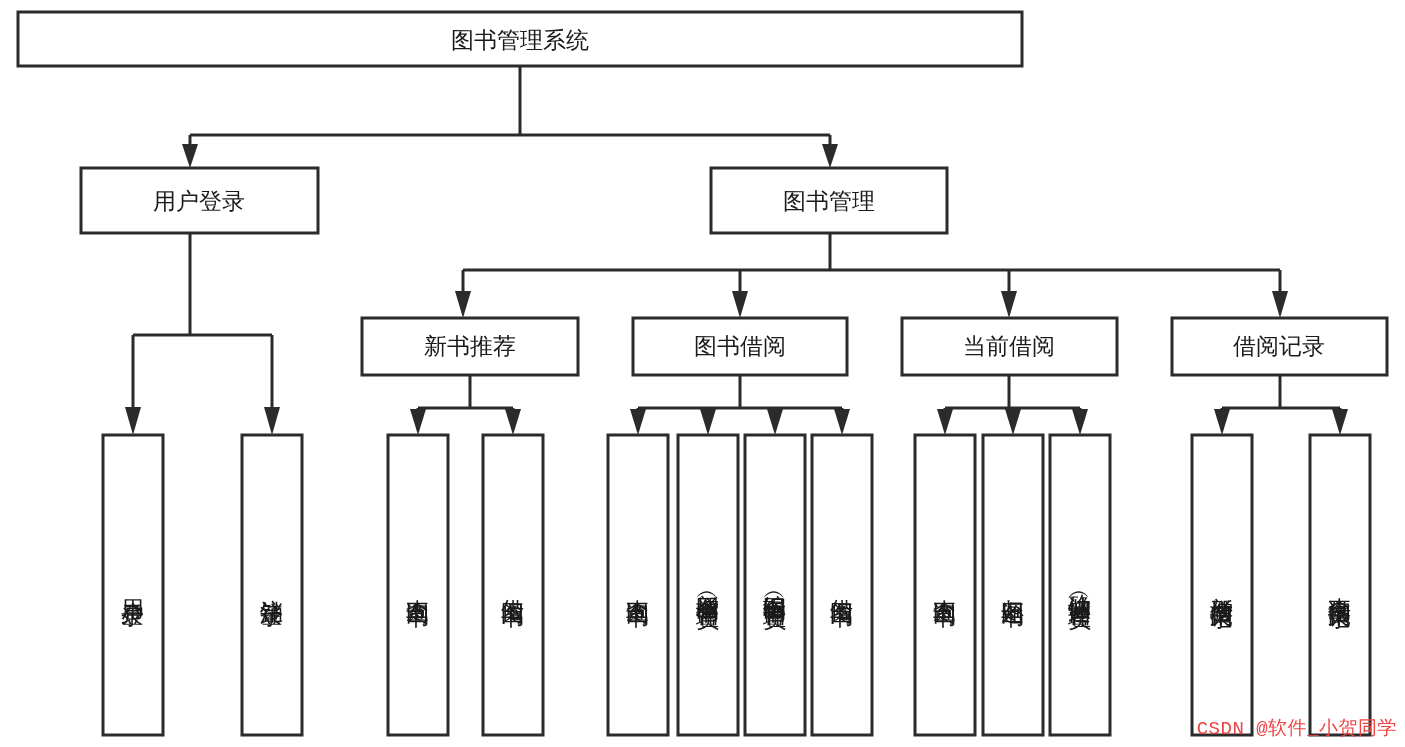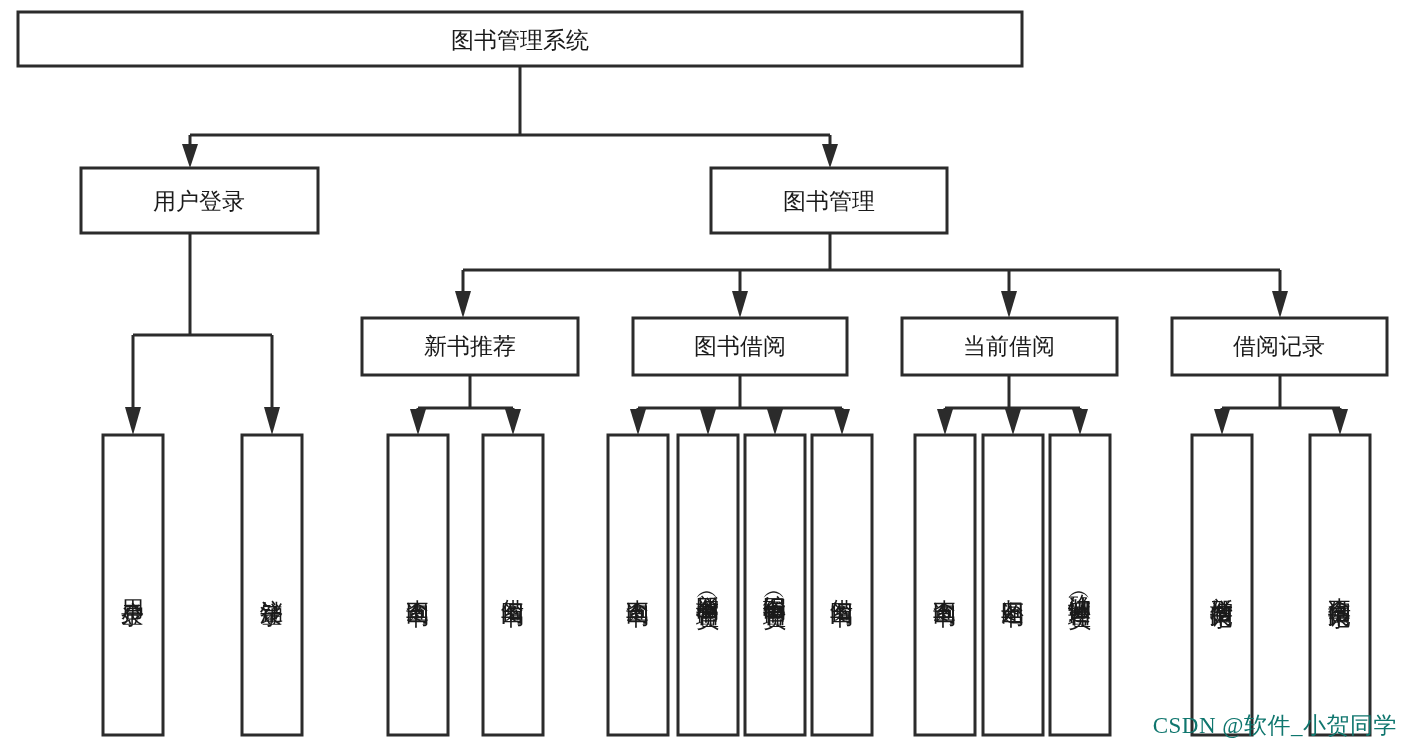--- a/index.html
+++ b/index.html
@@ -56,23 +56,23 @@
     writing-mode: vertical-rl;
     text-orientation: upright;
     letter-spacing: 2px;
     dominant-baseline: central;
     text-anchor: middle;
   }
   .watermark {
     position: absolute;
     right: 8px;
     bottom: 6px;
-    font-family: Liberation Serif, serif;
-    font-size: 23px;
-    color: #0f766e;
+    font-family: Liberation Mono, monospace;
+    font-size: 19px;
+    color: #ef4444;
     white-space: nowrap;
     letter-spacing: 0.5px;
     pointer-events: none;
   }
 </style>
 </head>
 <body>
 
 <div id="diagram-root">
 

